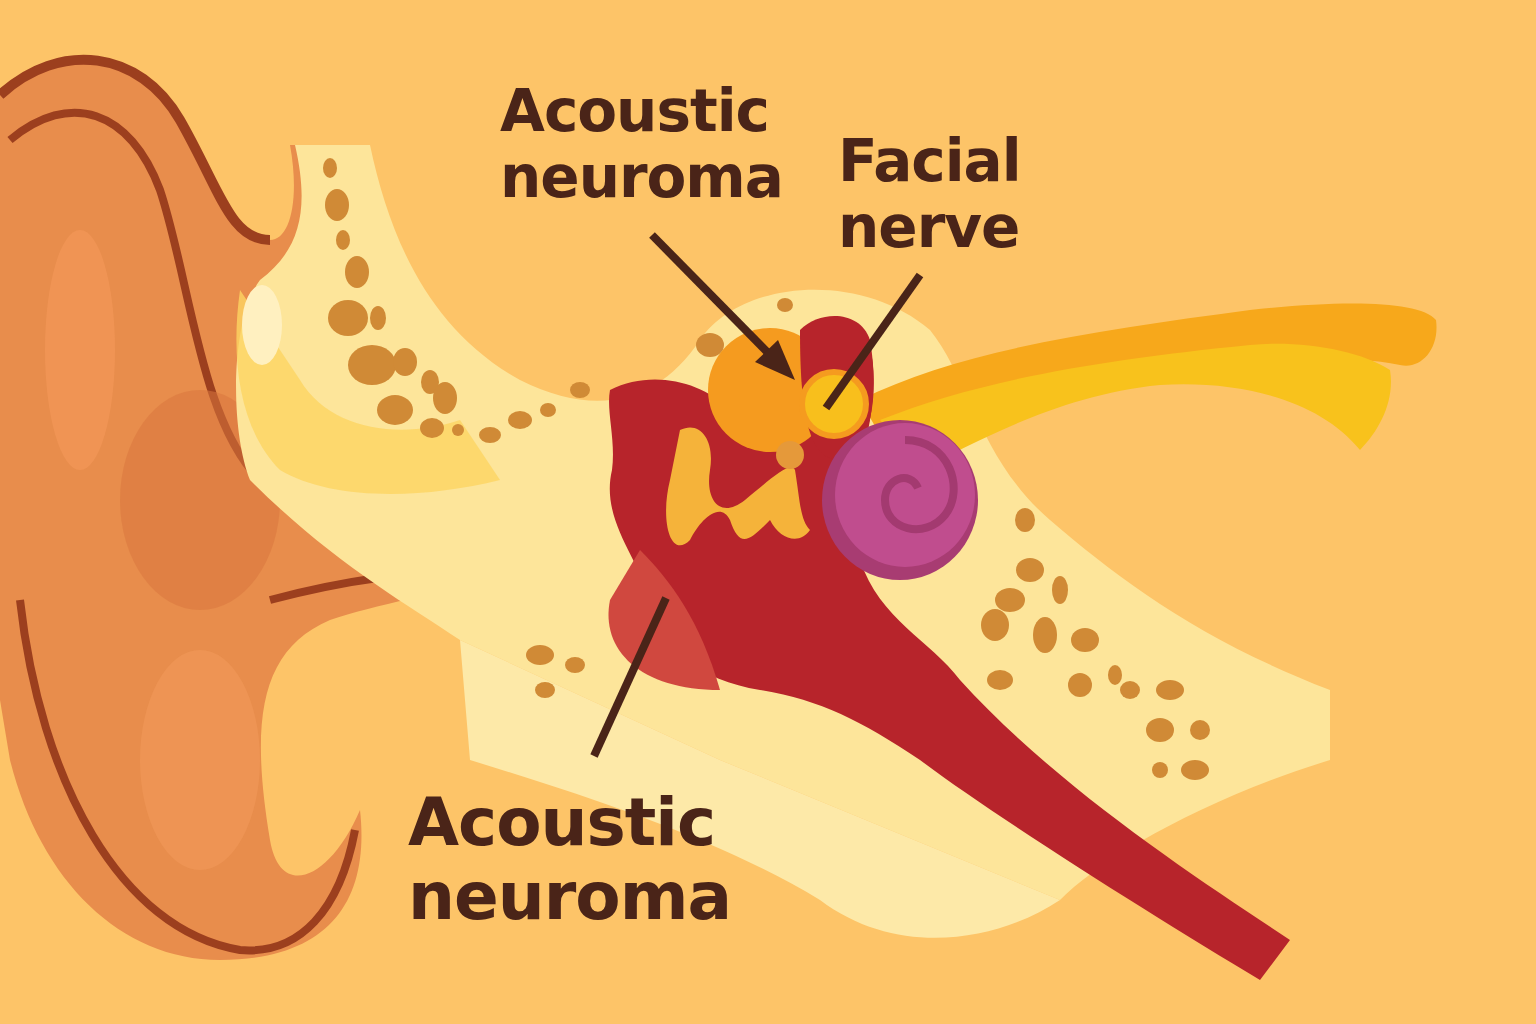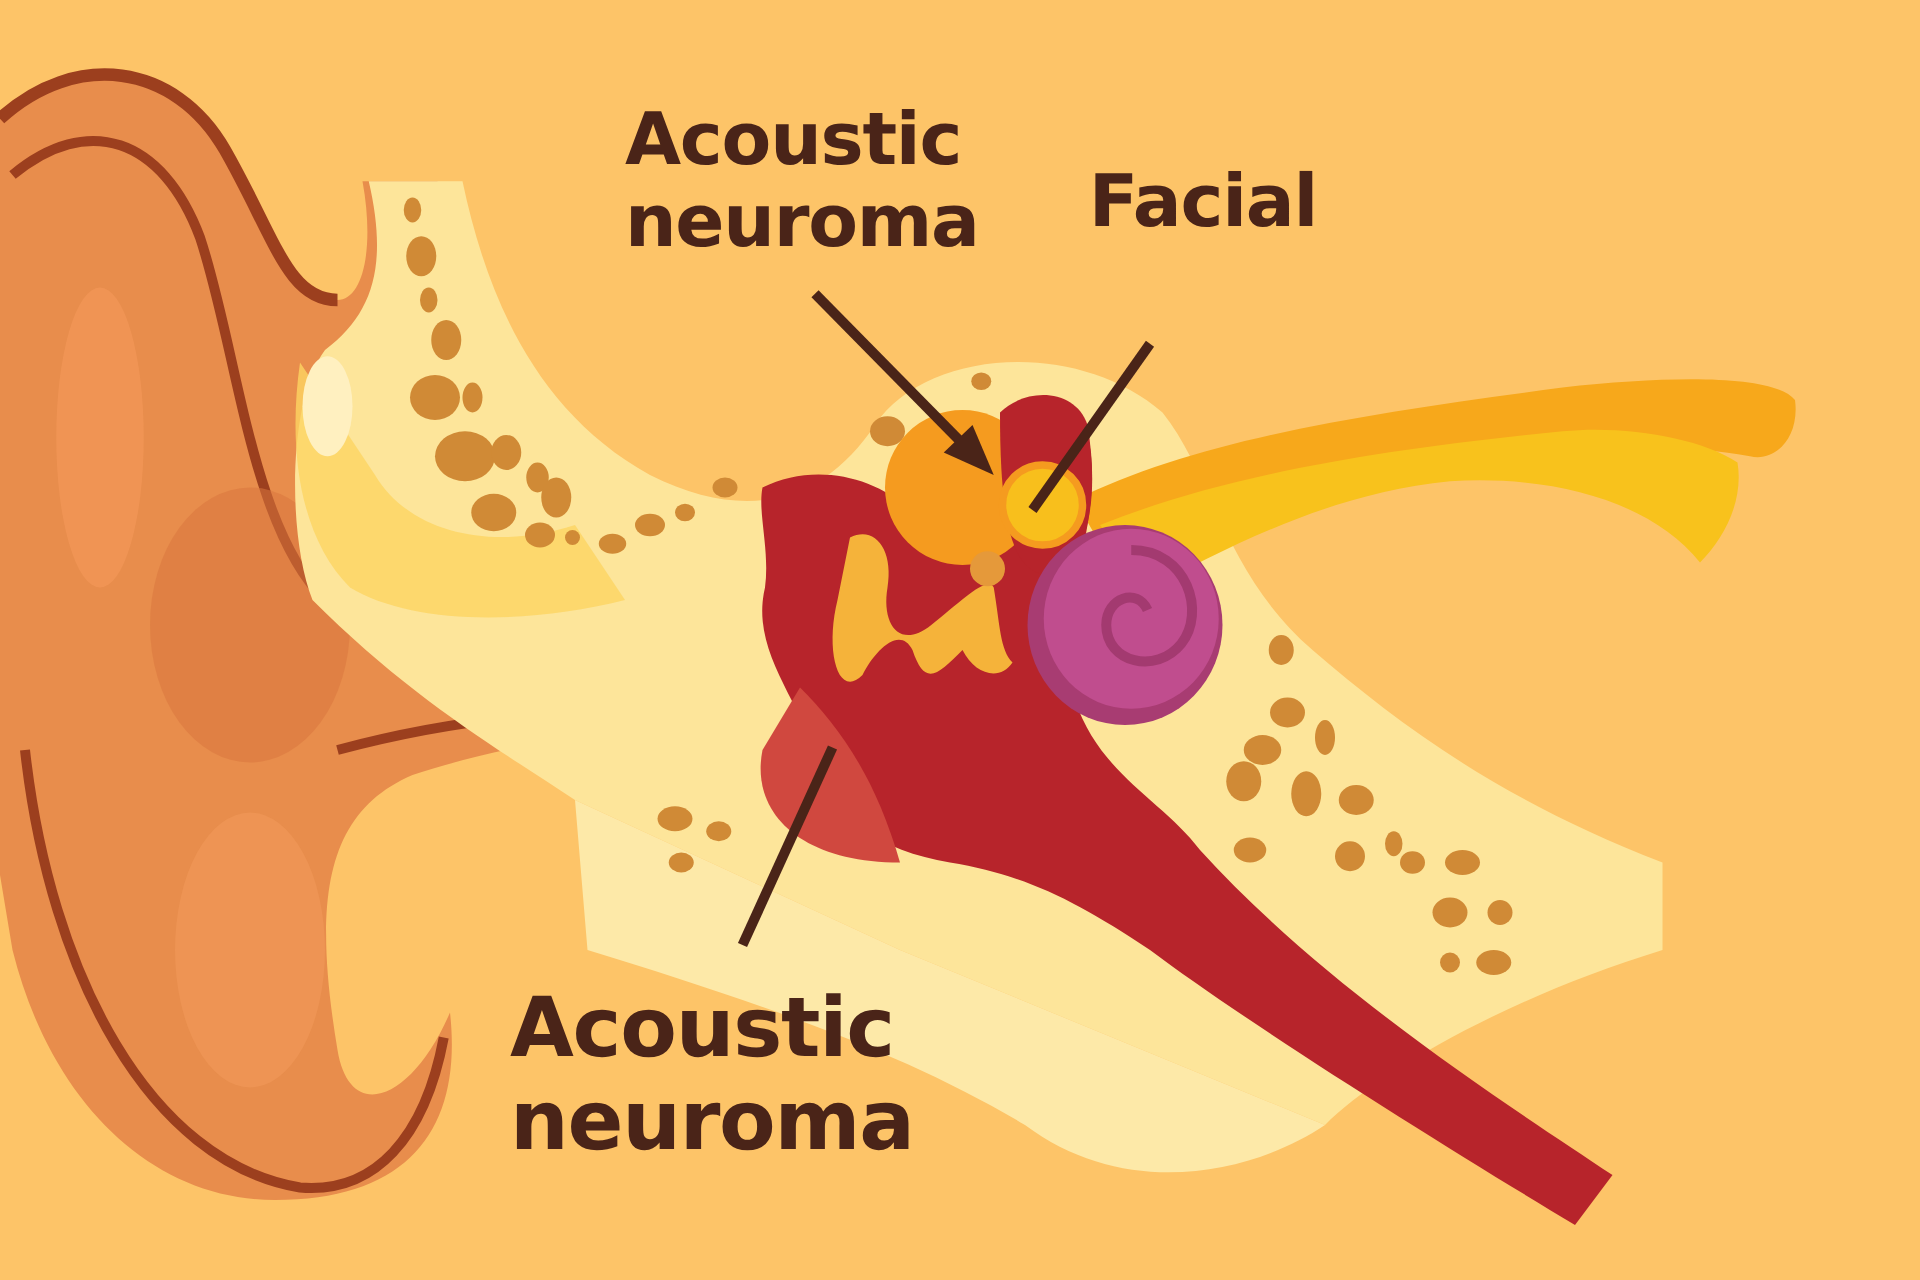--- a/index.html
+++ b/index.html
@@ -5,21 +5,21 @@
   html, body { margin: 0; padding: 0; }
   body { width: 1536px; height: 1024px; overflow: hidden; background: #fdc468; position: relative; }
   svg.scene { position: absolute; left: 0; top: 0; }
   .label {
     position: absolute; color: #4a2418;
     font-family: "DejaVu Sans", sans-serif; font-weight: bold;
     font-size: 58px; line-height: 66px; letter-spacing: -1px;
   }
   .label span { display: block; }
   #lbl-top { left: 500px; top: 78px; }
-  #lbl-facial { left: 871px; top: 128px; text-align: left; }
+  #lbl-facial { left: 838px; top: 128px; text-align: left; }
   #lbl-bottom { left: 408px; top: 786px; font-size: 66px; line-height: 74px; }
 </style>
 </head>
 <body>
 
 <svg class="scene" width="1536" height="1024" viewBox="0 0 1536 1024">
 
   <g>
     <path d="M0 95 C60 40 140 50 180 120 C220 190 230 240 270 240 C290 240 300 200 290 145 L350 145 C360 220 360 250 300 280 C260 300 240 330 250 420 C260 480 300 500 420 505 C520 510 620 520 740 560 L720 590 C600 560 420 590 330 620 C260 650 250 720 270 840 C280 900 330 880 360 810 C370 900 330 960 220 960 C120 960 40 880 10 760 L0 700 Z" fill="#e88d4c"></path>
     <path d="M0 95 C60 40 140 50 180 120 C220 190 230 240 270 240" fill="none" stroke="#9c3f1e" stroke-width="10"></path>
@@ -109,17 +109,18 @@
   </g>
   <polygon points="795,380 755,362 778,340" fill="#4a2418"></polygon>
 </svg>
 
 <div class="label" id="lbl-top">
   <span>Acoustic</span>
   <span>neuroma</span>
 </div>
 <div class="label" id="lbl-facial">
   <span>Facial</span>
+  <span>nerve</span>
 </div>
 <div class="label" id="lbl-bottom">
   <span>Acoustic</span>
   <span>neuroma</span>
 </div>
 
 </body></html>

